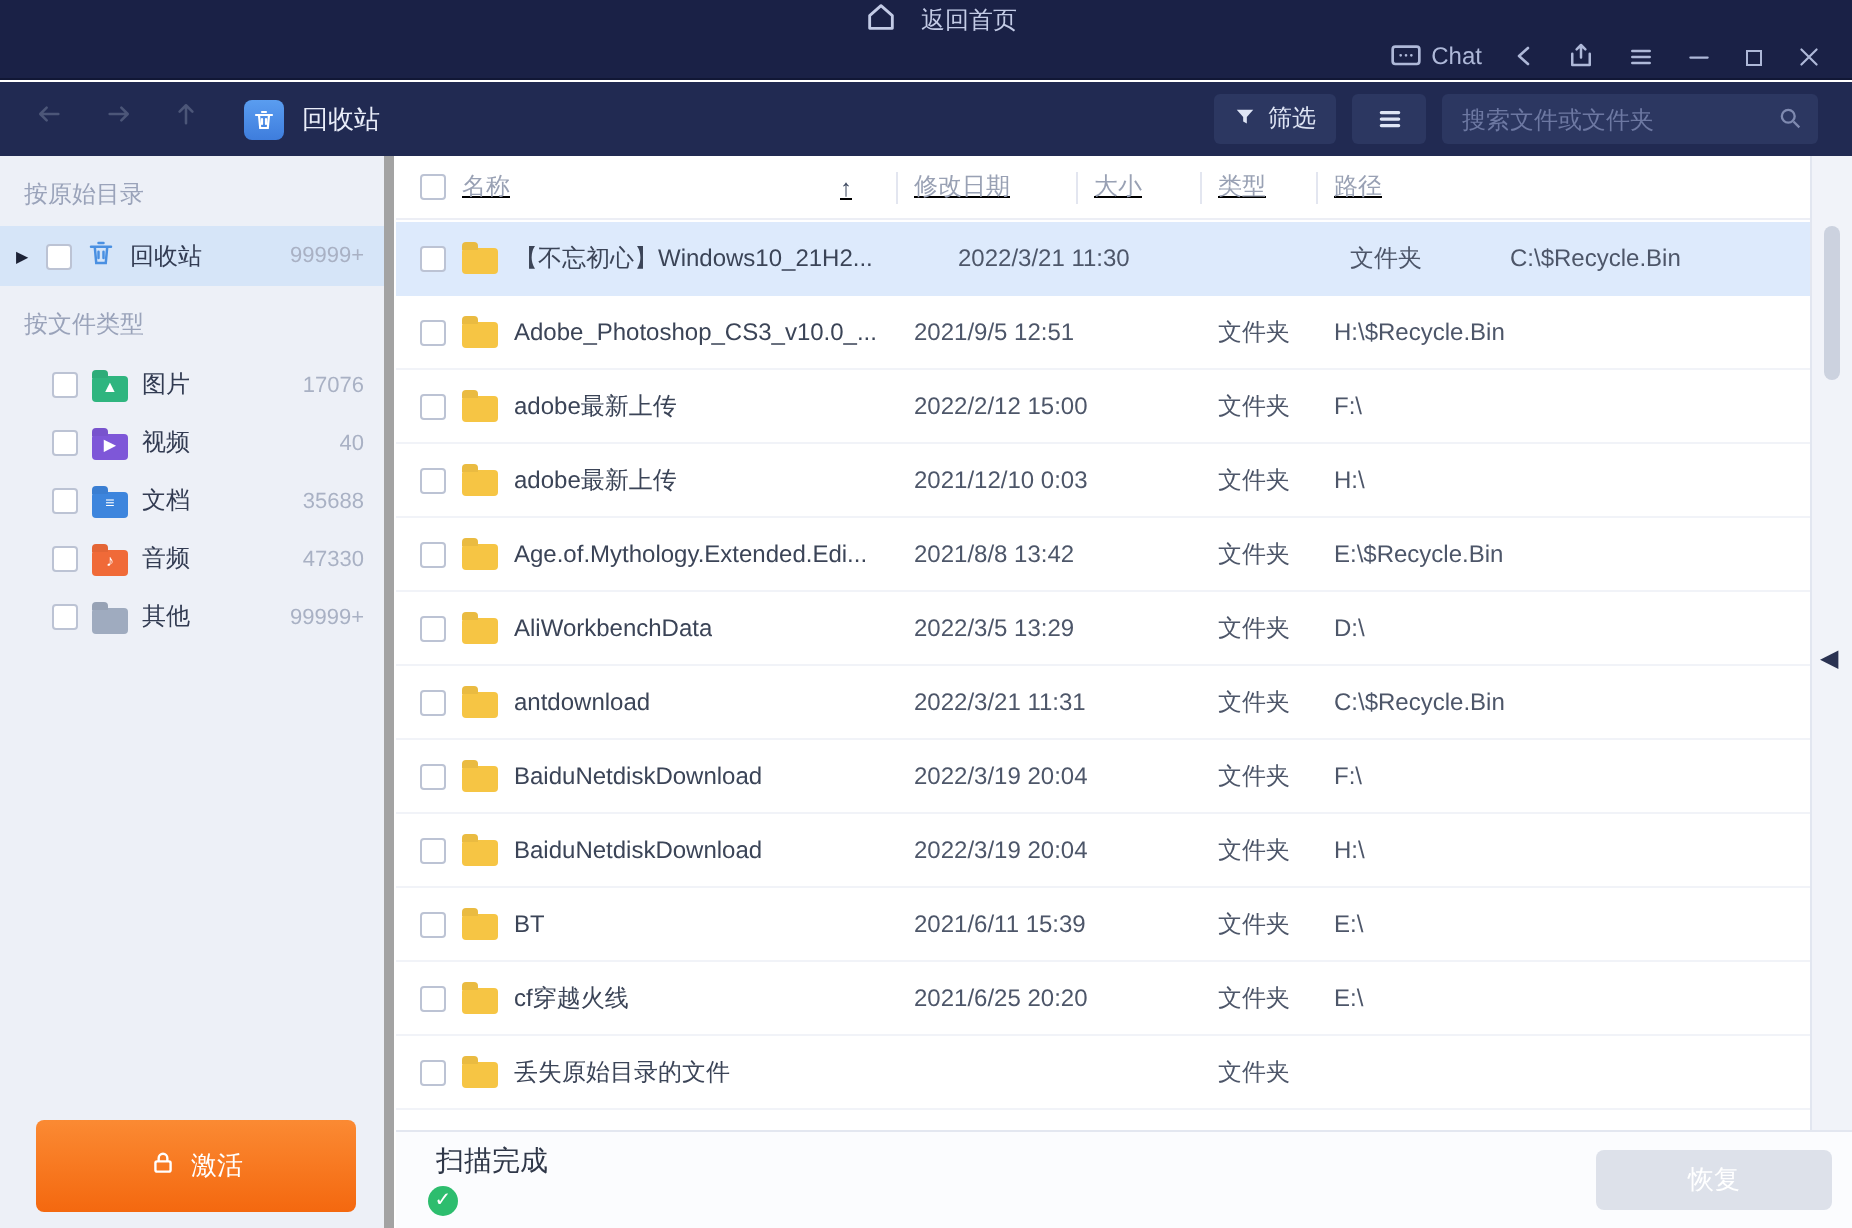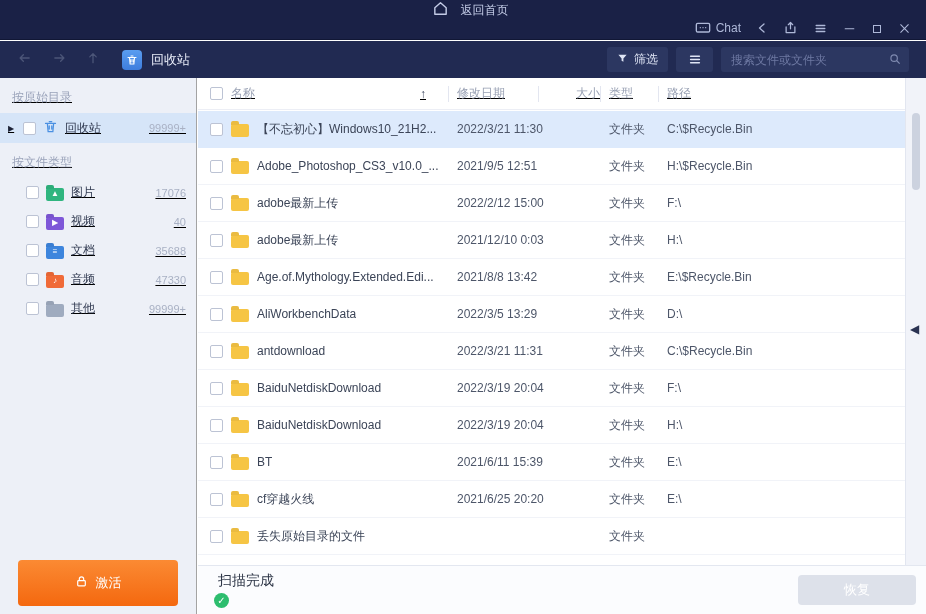--- a/index.html
+++ b/index.html
@@ -22,47 +22,47 @@
   .loc-label{color:#e9edf9;font-size:13px;}
   .toolbar-right{margin-left:auto;display:flex;align-items:center;gap:8px;padding-right:17px;}
   .flt-btn{height:25px;background:#2c3761;border-radius:3px;display:flex;align-items:center;gap:6px;padding:0 10px;color:#dfe5f5;font-size:12px;}
   .view-btn{width:37px;height:25px;background:#2c3761;border-radius:3px;display:flex;align-items:center;justify-content:center;}
   .search{position:relative;width:188px;height:25px;background:#2c3761;border-radius:3px;}
   .search input{width:100%;height:100%;background:transparent;border:none;outline:none;color:#cfd6ee;font-size:12px;padding:0 28px 0 10px;}
   .search input::placeholder{color:#6d78a2;}
   .search .mag{position:absolute;right:7px;top:5px;}
 
   
-  .sidebar{position:absolute;left:0;top:78px;width:197px;height:536px;background:#edf0f7;border-right:1px solid #a3a3a3;text-decoration:underline;}
+  .sidebar{position:absolute;left:0;top:78px;width:197px;height:536px;background:#edf0f7;border-right:5px solid #a3a3a3;}
   .section-title{padding:11px 12px 7px 12px;font-size:12px;color:#9aa3ba;}
   .side-row{height:30px;display:flex;align-items:center;padding:0 10px 0 8px;font-size:12px;color:#323b52;gap:7px;cursor:default;}
   .side-row.selected{background:#d6e5f8;}
   .side-row .count{margin-left:auto;color:#a9b1c4;font-size:11px;}
   .side-row.type{padding-left:26px;height:29px;}
   .expander{font-size:8px;color:#1c2236;width:8px;}
   .cb{width:13px;height:13px;background:#fff;border:1px solid #bcc3d4;border-radius:2px;flex:0 0 auto;}
   .folder{position:relative;width:18px;height:13px;margin-top:3px;background:var(--fc,#f6c544);border-radius:2px;flex:0 0 auto;}
   .folder::before{content:"";position:absolute;left:0;top:-3px;width:8px;height:4px;background:var(--fc,#f6c544);border-radius:2px 2px 0 0;filter:brightness(.95);}
   .folder .fg{position:absolute;inset:0;display:flex;align-items:center;justify-content:center;color:#fff;font-size:8px;line-height:1;}
   .activate-btn{position:absolute;left:18px;bottom:8px;width:160px;height:46px;border:none;border-radius:4px;background:linear-gradient(180deg,#fb8a33,#f4680f);color:#fff;font-size:13px;display:flex;align-items:center;justify-content:center;gap:8px;cursor:pointer;}
 
   
   .main{position:absolute;left:198px;top:78px;width:707px;height:487px;background:#fff;text-decoration:underline;}
   .thead{height:32px;display:flex;align-items:center;color:#99a1b4;font-size:12px;border-bottom:1px solid #eceef5;}
   .hc{position:relative;height:100%;display:flex;align-items:center;}
   .hc+.hc::before{content:"";position:absolute;left:0;top:8px;height:16px;width:1px;background:#e3e6f0;}
   .c-name{width:250px;padding-left:12px;gap:8px;}
   .c-date{width:90px;padding-left:9px;}
-  .c-size{width:62px;padding-left:9px;justify-content:flex-end;}
+  .c-size{width:62px;padding-left:9px;}
   .c-type{width:58px;padding-left:9px;}
   .c-path{flex:1;padding-left:9px;}
   .sort-arrow{margin-left:auto;margin-right:22px;color:#3f4a61;font-size:12px;}
   .rows{position:absolute;left:0;top:33px;width:707px;height:454px;overflow:hidden;}
   .trow{display:flex;align-items:center;height:37px;border-bottom:1px solid #f1f3f8;font-size:12px;color:#3b4457;background:#fff;}
-  .trow.selected{background:#ddeafc;border-bottom-color:#ddeafc;}
+  .trow.selected{background:#ddeafc;border-bottom-color:#ddeafc;gap:22px;}
   .trow .c-name{display:flex;align-items:center;}
   .trow .name-text{white-space:nowrap;overflow:hidden;}
   .trow .c-date,.trow .c-size,.trow .c-type,.trow .c-path{display:flex;align-items:center;color:#4d5669;white-space:nowrap;}
 
   
   .rstrip{position:absolute;right:0;top:78px;width:21px;height:487px;background:#f1f3f9;border-left:1px solid #e2e6f0;}
   .thumb{position:absolute;left:6px;top:35px;width:8px;height:77px;background:#ccd2df;border-radius:4px;}
   .collapse{position:absolute;left:4px;top:245px;font-size:12px;color:#2a3252;line-height:1;cursor:pointer;}
 
   

